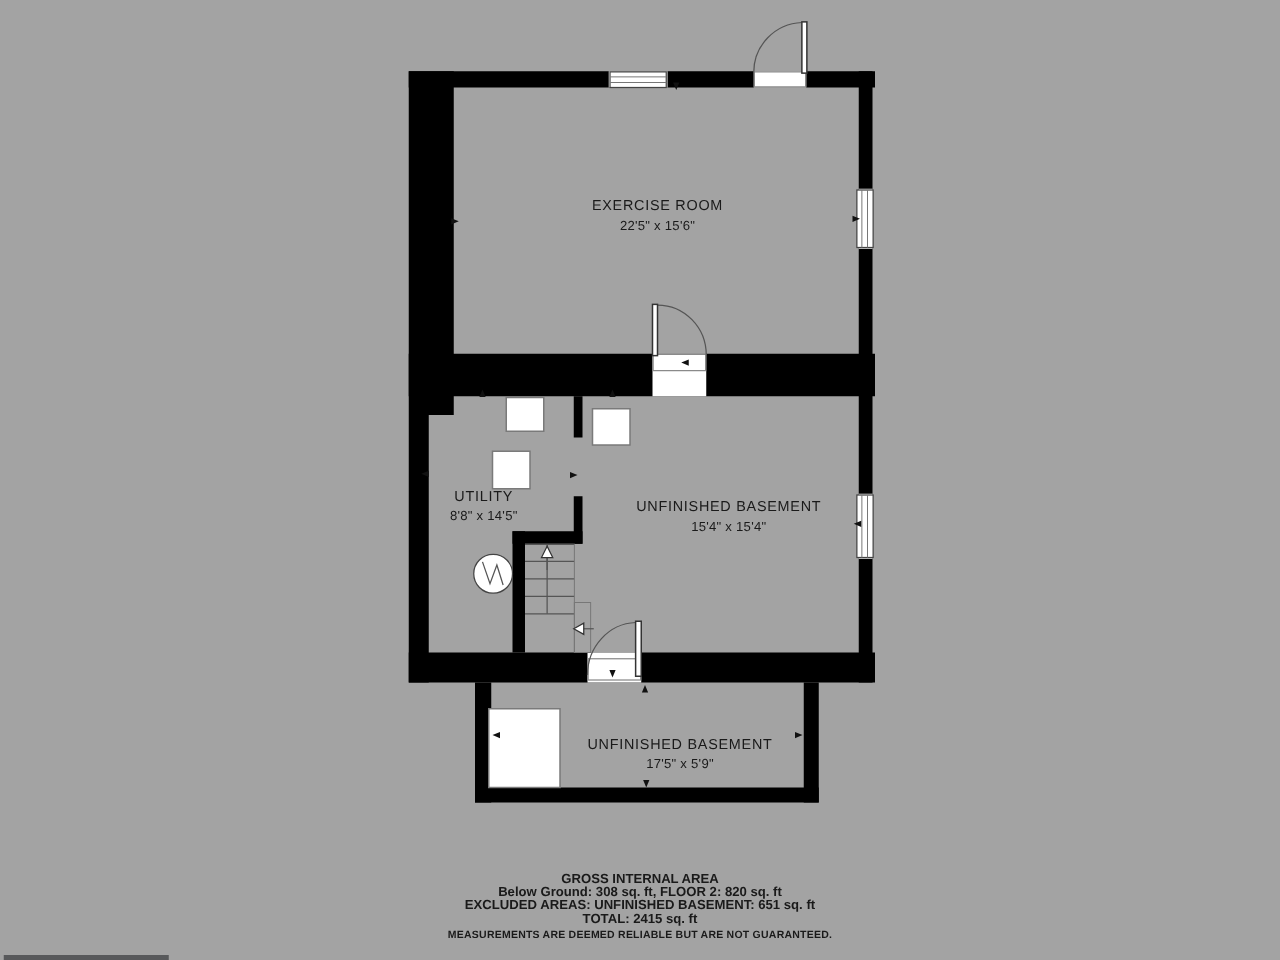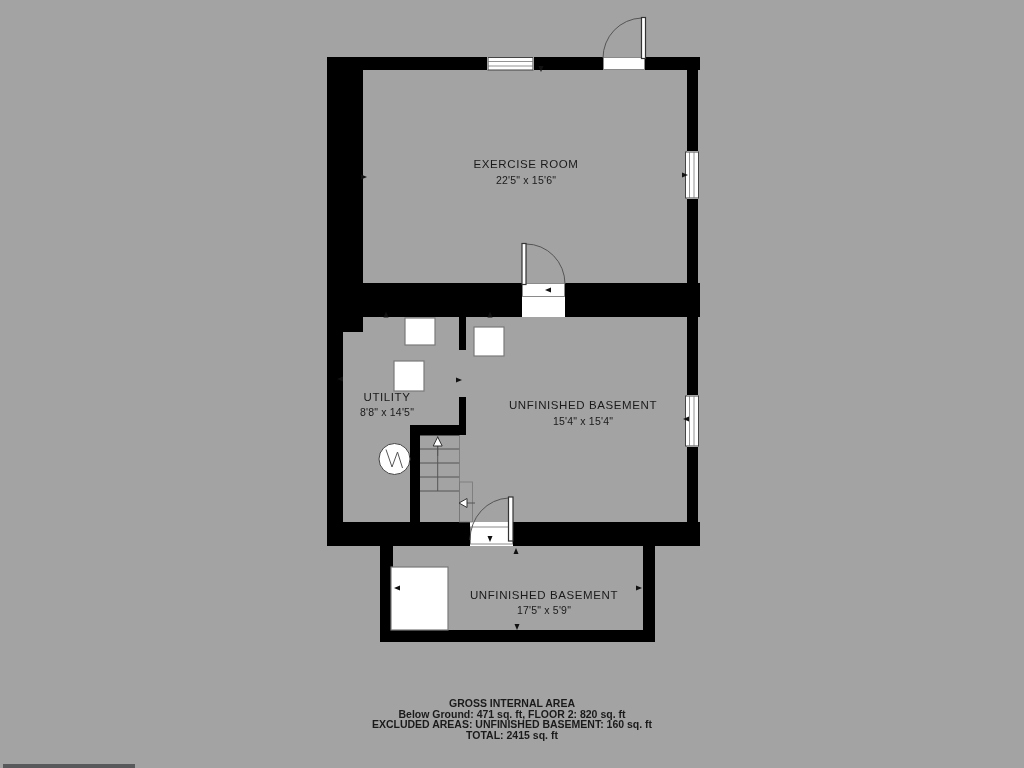--- a/index.html
+++ b/index.html
@@ -150,23 +150,24 @@
       <text class="rd" x="387" y="416">8'8" x 14'5"</text>
       <text class="rn" x="583" y="409">UNFINISHED BASEMENT</text>
       <text class="rd" x="583" y="425">15'4" x 15'4"</text>
       <text class="rn" x="544" y="599">UNFINISHED BASEMENT</text>
       <text class="rd" x="544" y="614">17'5" x 5'9"</text>
     </g>
   </svg>
 
   <div class="footer">
     <div class="f-bold">GROSS INTERNAL AREA</div>
-    <div class="f-bold">Below Ground: 471 sq. ft, FLOOR 2: 820 sq. ft</div>
-    <div class="f-bold">EXCLUDED AREAS: UNFINISHED BASEMENT: 160 sq. ft</div>
+    <div class="f-bold">Below Ground: 308 sq. ft, FLOOR 2: 820 sq. ft</div>
+    <div class="f-bold">EXCLUDED AREAS: UNFINISHED BASEMENT: 651 sq. ft</div>
     <div class="f-bold">TOTAL: 2415 sq. ft</div>
+    <div class="f-small">MEASUREMENTS ARE DEEMED RELIABLE BUT ARE NOT GUARANTEED.</div>
   </div>
 
   <div class="logo">
     <span class="brand">bright</span>
     <span class="star">✦</span>
     <span class="tm">™</span>
     <span class="suffix">MLS</span>
   </div>
 
 </div>

